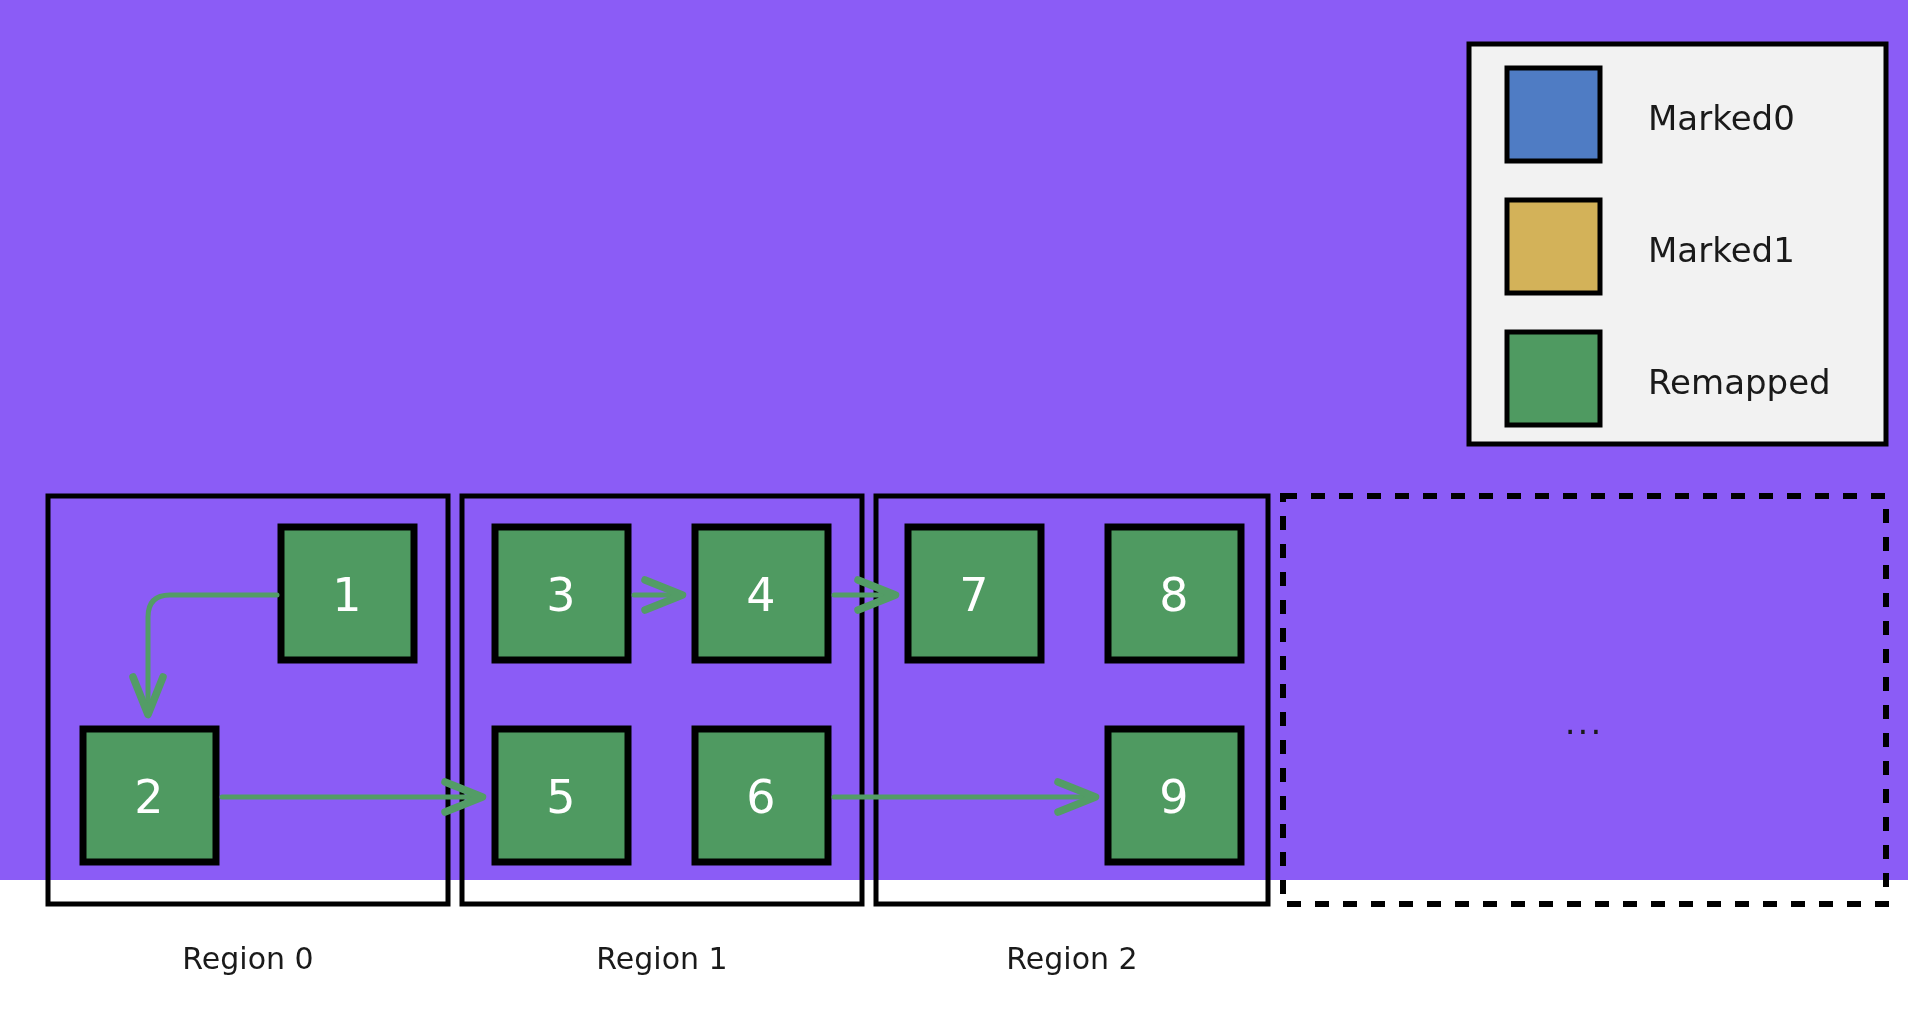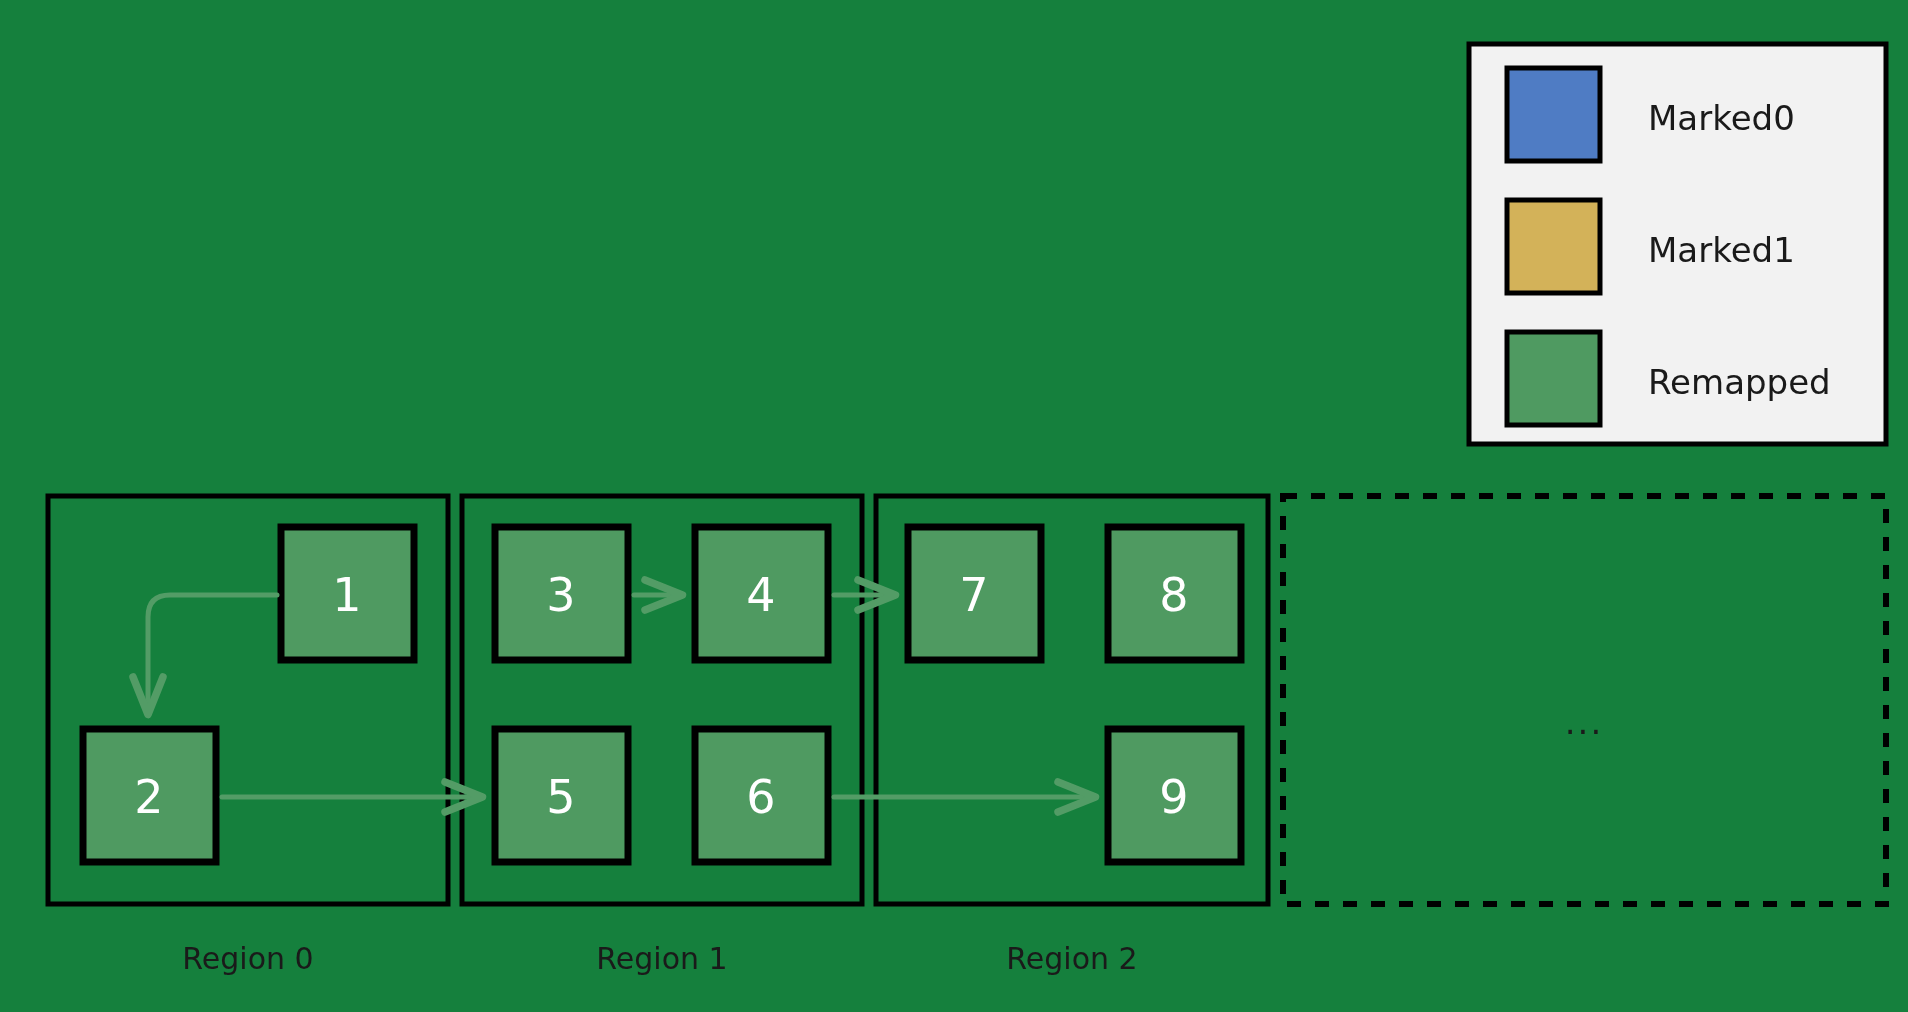--- a/index.html
+++ b/index.html
@@ -10,22 +10,22 @@
   }
   body {
     width: 1908px;
     height: 1012px;
     font-family: "DejaVu Sans", "Liberation Sans", sans-serif;
     overflow: hidden;
   }
   #canvas {
     position: relative;
     width: 1908px;
-    height: 1012px;
-    background: #15803d;
+    height: 880px;
+    background: #8b5cf6;
   }
   svg.diagram {
     position: absolute;
     left: 0;
     top: 0;
     width: 1908px;
     height: 1012px;
   }
   .node-label {
     font-family: "DejaVu Sans", "Liberation Sans", sans-serif;

